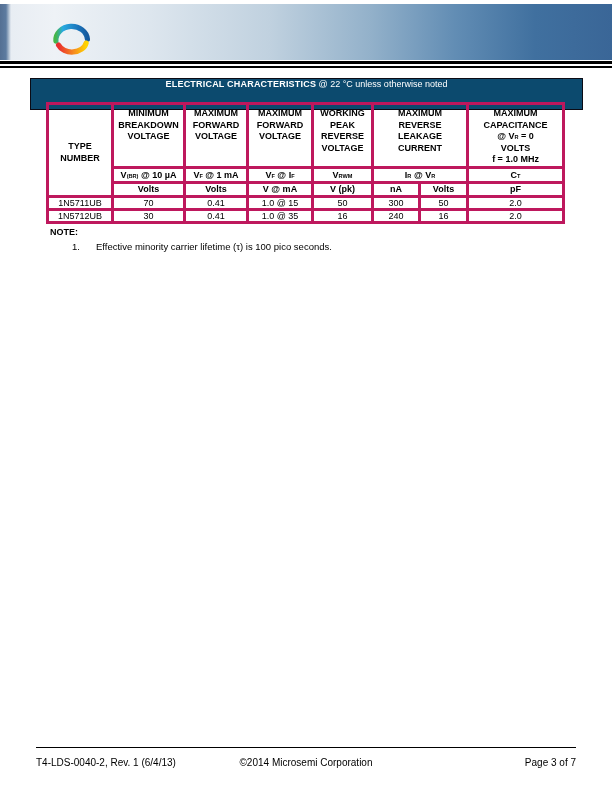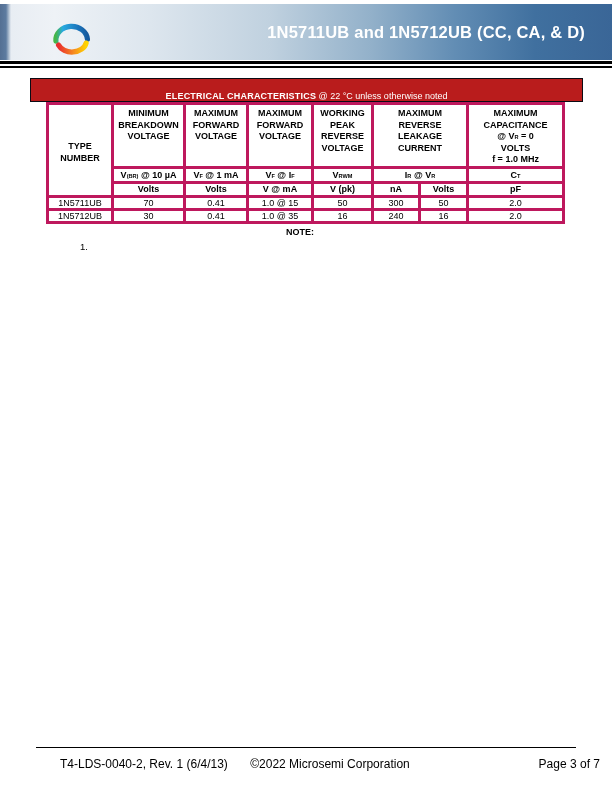--- a/index.html
+++ b/index.html
@@ -37,24 +37,24 @@
     font-size: 16.5px; font-weight: bold; color: #ffffff;
     letter-spacing: 0.2px;
   }
   .rule {
     position: absolute; top: 61px; left: 0; width: 612px; height: 7px;
     background: linear-gradient(#000 0 50%, #fff 50% 73%, #000 73% 100%);
   }
 
   
   .banner {
-    position: absolute; top: 78px; left: 30px; width: 553px; height: 24px;
-    background: #b91c1c;
+    position: absolute; top: 78px; left: 30px; width: 553px; height: 32px;
+    background: #0c4a6e;
     border: 1.5px solid #0b0b14;
-    display: flex; align-items: flex-end; justify-content: center;
+    display: flex; align-items: flex-start; justify-content: center;
     color: #fff; font-size: 9px; white-space: pre;
   }
   .banner .b { font-weight: bold; letter-spacing: 0.2px; }
 
   
   .tbl-wrap { position: absolute; top: 102px; left: 46px; }
   table {
     border-collapse: collapse; table-layout: fixed; width: 516px;
     border: 2px solid #000;
     font-size: 9px;
@@ -63,28 +63,28 @@
   th { font-weight: bold; }
   .row-title th { vertical-align: top; padding-top: 3px; line-height: 11.5px; white-space: pre-line; }
   .row-title .type-head { vertical-align: middle; padding-top: 6px; }
   .row-sym  th { height: 15px; vertical-align: middle; }
   .row-unit th { height: 14px; vertical-align: middle; }
   .row-data td { height: 13px; vertical-align: middle; font-weight: normal; }
   .row-title th.tall { height: 61px; }
   sub { font-size: 0.62em; vertical-align: -22%; line-height: 0; }
 
   
-  .note { position: absolute; top: 227px; left: 50px; width: 500px; text-align: center; }
+  .note { position: absolute; top: 227px; left: 50px; width: 500px; }
   .note-label { font-size: 9px; font-weight: bold; }
   .note-item { margin-top: 4px; margin-left: 22px; font-size: 9.5px; display: flex; }
   .note-num { width: 24px; }
 
   
   .footer-line { position: absolute; top: 747px; left: 36px; width: 540px; height: 1px; background: #000; }
-  .footer { position: absolute; top: 757px; left: 36px; width: 540px; height: 12px; font-size: 12px; margin-left: 24px; }
+  .footer { position: absolute; top: 757px; left: 36px; width: 540px; height: 12px; font-size: 10px; }
   .footer .f-left   { position: absolute; left: 0; top: 0; }
   .footer .f-center { position: absolute; left: 0; top: 0; width: 100%; text-align: center; }
   .footer .f-right  { position: absolute; right: 0; top: 0; }
 </style>
 </head>
 <body>
 
 <div id="page">
 
   <div class="band">
@@ -102,21 +102,20 @@
               <stop offset="0" stop-color="#ffd400"></stop>
               <stop offset="0.45" stop-color="#f68b1f"></stop>
               <stop offset="1" stop-color="#e92e30"></stop>
             </linearGradient>
           </defs>
           <path d="M9,34 A23,20 0 1 1 57,31" fill="none" stroke="url(#lgBlue)" stroke-width="8" stroke-linecap="round"></path>
           <path d="M55,37 A22,17 0 0 1 13,40" fill="none" stroke="url(#lgFire)" stroke-width="8" stroke-linecap="round"></path>
         </svg>
       </span>
     </div>
-    <div class="doc-title">1N5711UB and 1N5712UB (CC, CA, &amp; D)</div>
   </div>
   <div class="rule"></div>
 
   <div class="banner">
     <span class="b">ELECTRICAL CHARACTERISTICS</span><span> @ 22 °C unless otherwise noted</span>
   </div>
 
   <div class="tbl-wrap">
     <table>
       <colgroup>
@@ -194,23 +193,24 @@
         <td>2.0</td>
       </tr>
     </tbody>
       </table>
   </div>
 
   <div class="note">
     <div class="note-label">NOTE:</div>
     <div class="note-item">
       <span class="note-num">1.</span>
+      <span>Effective minority carrier lifetime (τ) is 100 pico seconds.</span>
     </div>
   </div>
 
   <div class="footer-line"></div>
   <div class="footer">
     <span class="f-left">T4-LDS-0040-2, Rev. 1 (6/4/13)</span>
-    <span class="f-center">©2022 Microsemi Corporation</span>
+    <span class="f-center">©2014 Microsemi Corporation</span>
     <span class="f-right">Page 3 of 7</span>
   </div>
 
 </div>
 
 </body></html>

